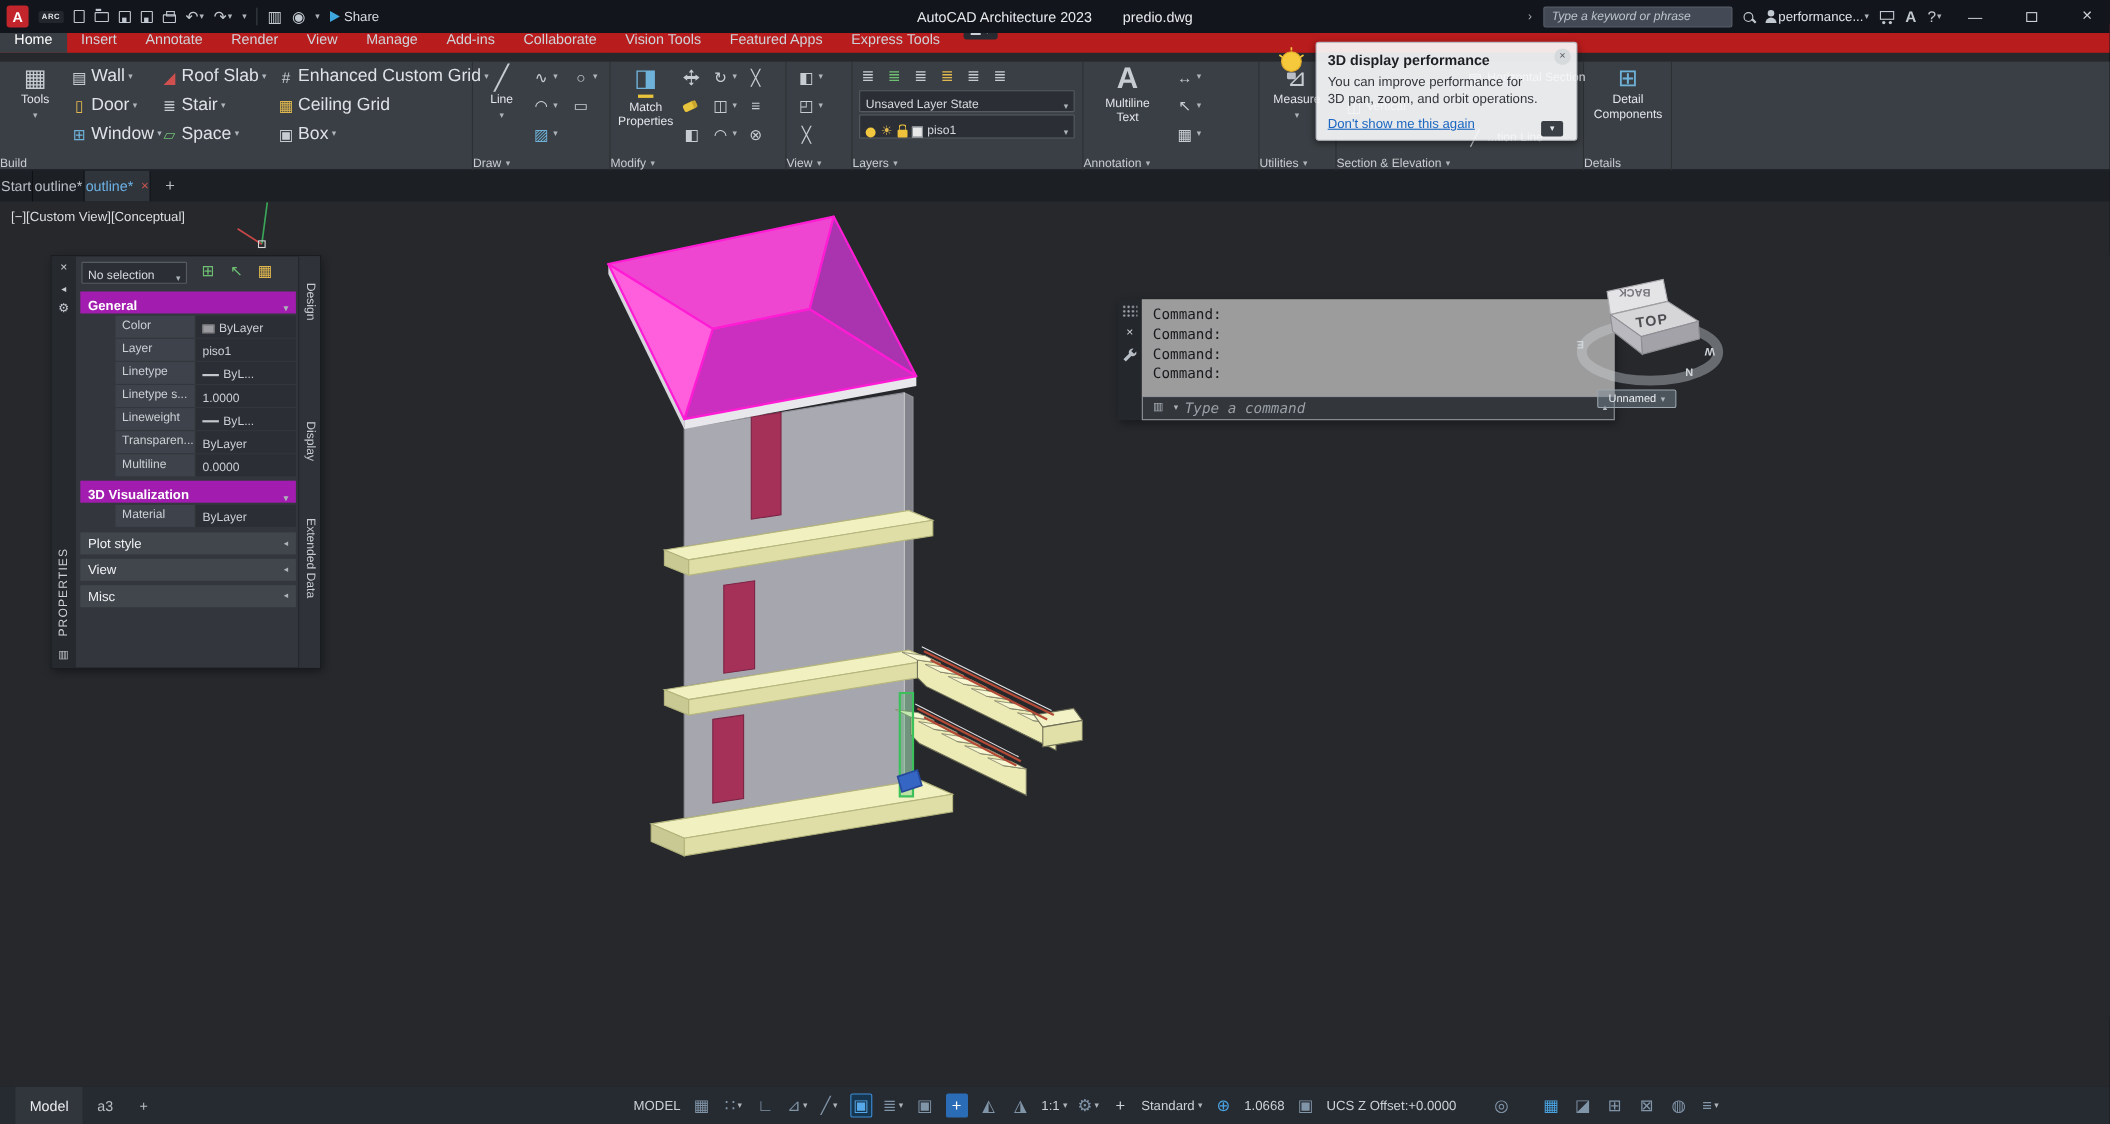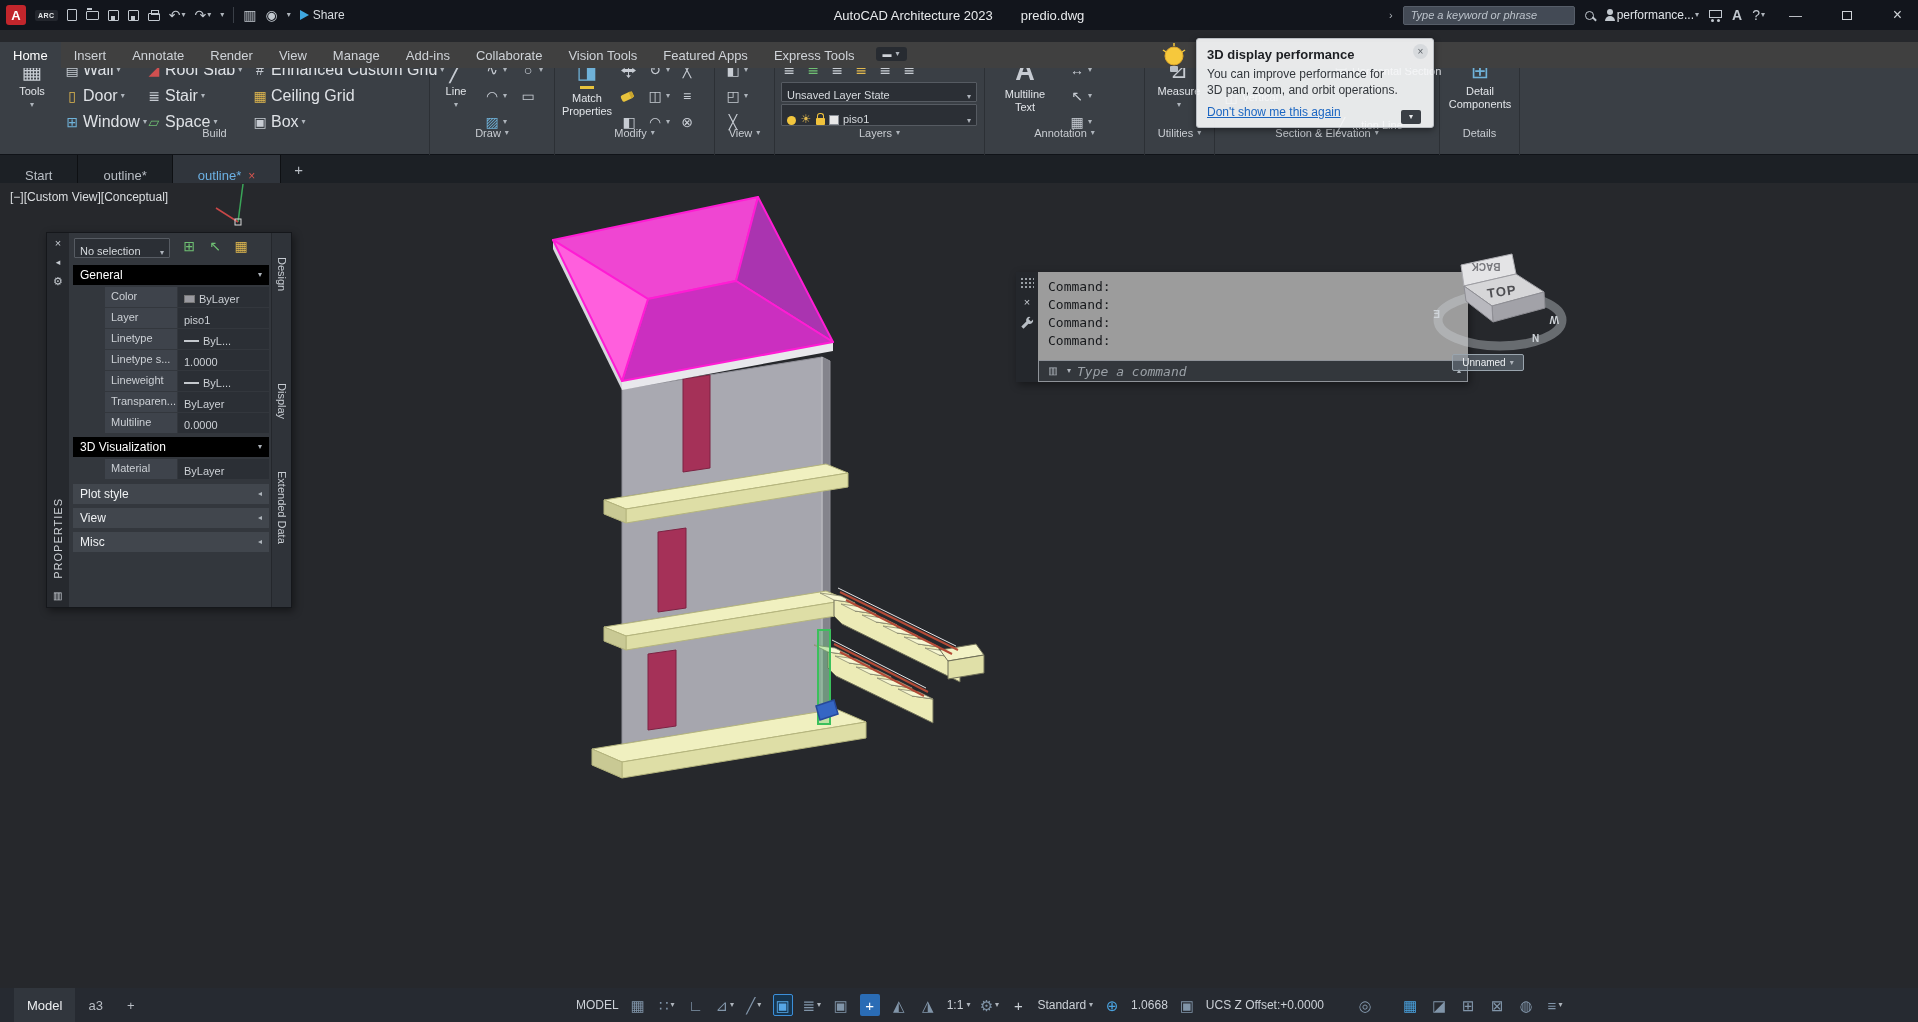--- a/index.html
+++ b/index.html
@@ -35,68 +35,68 @@
   .ic-user{width:12px;height:12px;position:relative;display:inline-block}
   .ic-user::before{content:"";position:absolute;top:0;left:3px;width:6px;height:6px;border-radius:50%;background:#c2c8cf}
   .ic-user::after{content:"";position:absolute;bottom:0;left:1px;width:10px;height:5px;border-radius:5px 5px 0 0;background:#c2c8cf}
   .ic-cart{width:13px;height:8px;border:1.5px solid #c2c8cf;position:relative;display:inline-block;margin-top:-2px}
   .ic-cart::after{content:"";position:absolute;bottom:-5px;left:1px;width:3px;height:3px;border-radius:50%;background:#c2c8cf;box-shadow:6px 0 0 #c2c8cf}
   .uname{color:#dfe3e7;font-size:12px}
   .winbtn{width:41px;height:30px;display:flex;align-items:center;justify-content:center;color:#cfd3d8;font-size:13px}
   .winbox{width:10px;height:9px;border:1.5px solid #cfd3d8;display:inline-block}
 
   
-  .rtabs{position:absolute;left:0;top:42px;width:100%;height:26px;background:#404040;display:flex;align-items:center;z-index:29}
+  .rtabs{position:absolute;left:0;top:22px;width:100%;height:26px;background:#b91c1c;display:flex;align-items:flex-start;z-index:29}
   .rtab{padding:5px 13px;font-size:13px;color:#cfd3d8;height:26px;display:flex;align-items:center}
   .rtab.active{background:#3a3f45;color:#fff}
   .ribpill{margin-left:8px;margin-bottom:3px;background:#272b31;border-radius:3px;padding:2px 7px;display:flex;align-items:center;gap:4px;color:#cfd3d8;font-size:9px}
 
   
   .ribbon{position:absolute;left:0;top:56px;width:100%;height:99px;background:#3a3f45;border-bottom:1px solid #101318;z-index:20}
   .panel{position:absolute;top:0;height:99px;border-right:1px solid #2c3035}
-  .plabel{position:absolute;left:0;right:0;bottom:16px;text-align:center;font-size:11px;color:#c9cdd2;display:flex;justify-content:center;align-items:center;gap:4px}
+  .plabel{position:absolute;left:0;right:0;bottom:0;text-align:center;font-size:11px;color:#c9cdd2;display:flex;justify-content:flex-start;align-items:center;gap:4px}
   .bigbtn{position:absolute;display:flex;flex-direction:column;align-items:center;gap:3px}
   .bigbtn .blbl{font-size:11px;color:#e2e5e9;line-height:1.15;text-align:center}
   .cell{position:absolute;display:flex;align-items:center;gap:3px;height:22px}
   .g{min-width:16px;text-align:center;font-size:14px;color:#c7ccd3;line-height:1}
   .g.big{font-size:22px}
   .lbl{font-size:16px;color:#dfe2e6;white-space:nowrap}
   .c-blue{color:#6fb2d9}.c-yellow{color:#e0b84f}.c-green{color:#6fbf73}.c-red{color:#d05050}
   .combo{position:absolute;display:flex;align-items:flex-end;background:#2b2f35;border:1px solid #565b62;padding:0 5px;gap:4px;border-radius:1px}
   .combo .sp{flex:1;font-size:11px;color:#d6dade;white-space:nowrap;overflow:hidden}
   .bulbdot{width:9px;height:9px;border-radius:50%;background:#f2c63e;display:inline-block}
   .ic-lock{width:9px;height:7px;background:#f0c23c;border-radius:1px;position:relative;display:inline-block;margin-top:4px}
   .ic-lock::before{content:"";position:absolute;top:-5px;left:1px;width:5px;height:5px;border:1.5px solid #f0c23c;border-bottom:none;border-radius:3px 3px 0 0}
   .lswatch{width:10px;height:10px;background:#e8e8e8;border:1px solid #8a8f96;display:inline-block}
   .ic-eraser{width:13px;height:7px;background:#e8c33c;border-radius:2px;transform:rotate(-25deg);border-right:4px solid #c9a52f;display:inline-block}
   .match-accent{width:14px;height:3px;background:#e8c33c;display:block;margin-top:1px}
 
   
   .dtabs{position:absolute;left:0;top:155px;width:100%;height:28px;background:#1c2025;display:flex;align-items:stretch;z-index:19}
-  .dtab{display:flex;align-items:flex-end;gap:7px;padding:0 25px;font-size:13px;color:#b9bec5;border-right:1px solid #0e1013}
+  .dtab{display:flex;align-items:center;gap:7px;padding:0 1px;font-size:13px;color:#b9bec5;border-right:1px solid #0e1013}
   .dtab.active{background:#30353c;color:#6cb1e4}
   .dtab .x{color:#d4554f;font-size:12px}
   .dplus{display:flex;align-items:center;padding:0 13px;color:#b9bec5;font-size:15px}
 
   
   .viewport{position:absolute;left:0;top:183px;width:1918px;height:805px;background:#26282c;z-index:1}
   .vplabel{position:absolute;left:10px;top:190px;font-size:12px;color:#dcdfe2;z-index:5}
 
   
   .props{position:absolute;left:46px;top:232px;width:246px;height:376px;background:#33373d;border:1px solid #15171b;
          box-shadow:2px 3px 8px rgba(0,0,0,.45);z-index:10}
   .prail{position:absolute;left:0;top:0;bottom:0;width:22px;background:#26292e;display:flex;flex-direction:column;align-items:center;padding-top:5px;gap:9px}
   .prail .ric{color:#c6cbd1;font-size:11px;line-height:1}
   .railtitle{position:absolute;bottom:28px;left:5px;writing-mode:vertical-rl;transform:rotate(180deg);font-size:11px;letter-spacing:1px;color:#ced2d7}
   .railbot{position:absolute;bottom:6px;left:6px;color:#c6cbd1;font-size:10px}
   .pbody{position:absolute;left:22px;top:0;bottom:0;width:204px}
   .selcombo{position:absolute;left:5px;top:5px;width:96px;height:20px}
   .hico{position:absolute;top:6px;font-size:14px}
-  .phdr{position:absolute;left:4px;width:196px;height:20px;background:#000000;display:flex;align-items:center;padding:0 7px;
-        color:#fff;font-weight:normal;font-size:12px;justify-content:space-between}
+  .phdr{position:absolute;left:4px;width:196px;height:20px;background:#a21caf;display:flex;align-items:flex-end;padding:0 7px;
+        color:#fff;font-weight:bold;font-size:12px;justify-content:space-between}
   .phdr2{position:absolute;left:4px;width:196px;height:20px;background:#41464d;display:flex;align-items:center;padding:0 7px;
          color:#f0f2f4;font-size:12px;justify-content:space-between}
   .prow{position:absolute;left:4px;width:196px;height:20px;display:flex;gap:1px}
   .pl{margin-left:32px;width:72px;background:#3e434b;color:#ccd0d5;padding:3px 0 0 6px;font-size:11px;white-space:nowrap;overflow:hidden}
   .pv{flex:1;background:#2b2f35;color:#ccd0d5;padding:3px 0 0 6px;font-size:11px;display:flex;align-items:center;gap:4px}
   .swatch{width:11px;height:8px;background:#9a9aa0;border:1px solid #777;display:inline-block}
   .lnln{width:15px;height:2px;background:#c4c8cd;display:inline-block}
   .ptabs{position:absolute;right:0;top:0;bottom:0;width:20px;background:#2f3339;border-left:1px solid #24272c}
   .vtab{position:absolute;left:4px;writing-mode:vertical-rl;font-size:11px;color:#c6cbd1}
 

